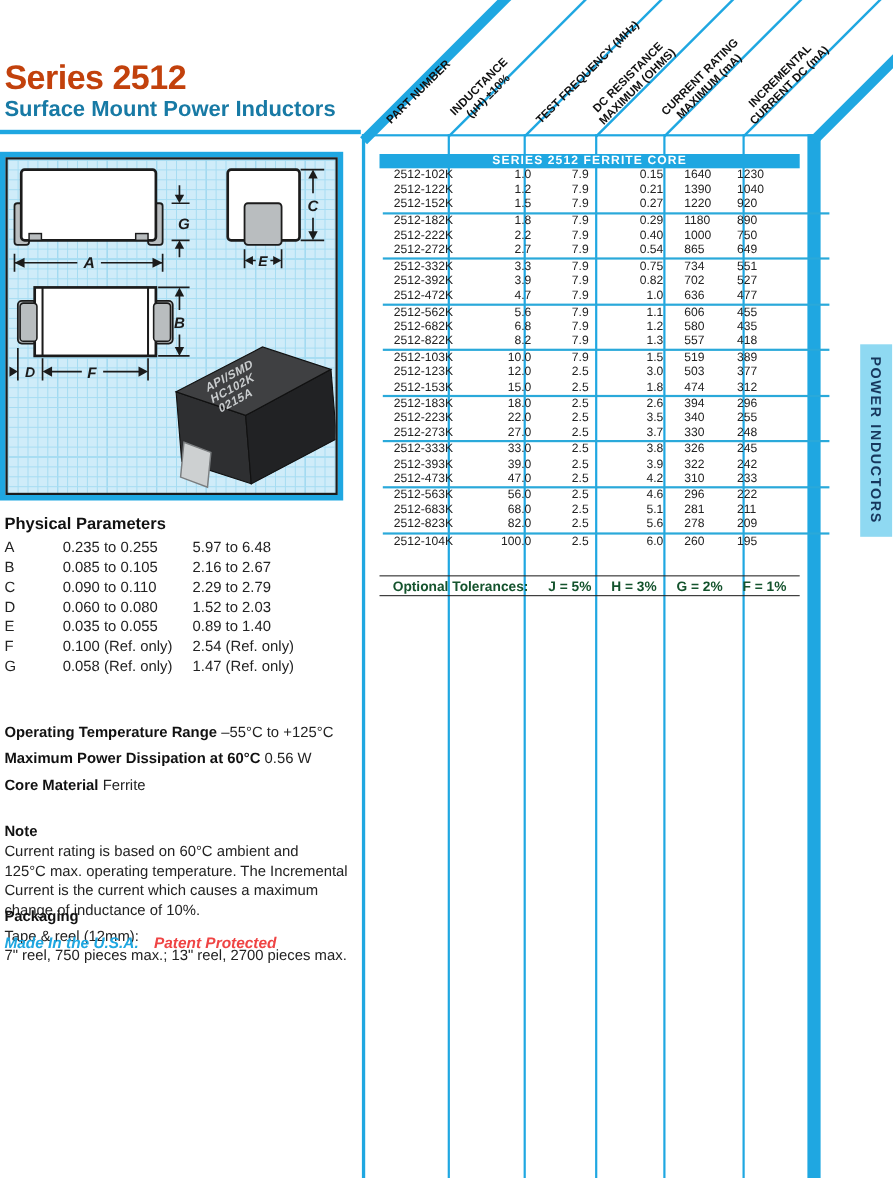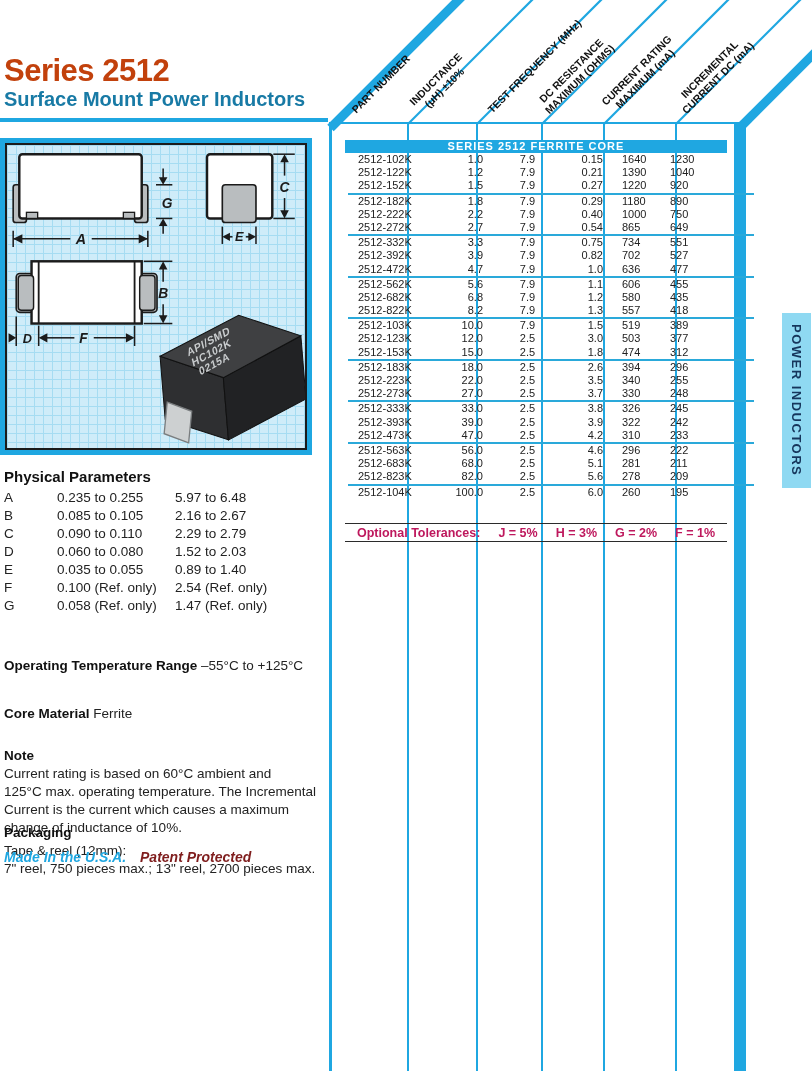--- a/index.html
+++ b/index.html
@@ -26,21 +26,21 @@
   .pp-row{display:flex;}
   .pp-c0{width:53px;}
   .pp-c1{width:118px;}
   .pp-c2{flex:1;}
   .pp-foot{position:absolute;left:4px;top:627px;font-size:13.5px;color:#222;}
   .spec{position:absolute;left:4px;width:322px;font-size:13.5px;line-height:18px;color:#222;}
   .spec b{color:#111;}
   .pre{white-space:pre-line;}
   .madeline{position:absolute;left:4px;top:849px;font-size:14px;font-weight:bold;font-style:italic;}
   .made{color:#1FA7E1;}
-  .patent{color:#7f1d1d;margin-left:10px;}
+  .patent{color:#ef4444;margin-left:10px;}
   
   .vline{position:absolute;top:122px;height:949px;background:#1FA7E1;}
   .topline{position:absolute;left:329px;top:122px;width:417px;height:2px;background:#1FA7E1;}
   .right-bar{position:absolute;left:734px;top:122px;width:12px;height:949px;background:#1FA7E1;}
   .diag-svg{position:absolute;left:0;top:0;width:812px;height:132px;}
   .diag{position:absolute;transform-origin:left bottom;transform:rotate(-45deg);
         font-size:10.5px;font-weight:bold;line-height:11.5px;color:#111;
         text-align:center;white-space:nowrap;}
   .diag span{display:block;}
   .sec-bar{position:absolute;left:345px;top:140px;width:382px;height:13px;background:#1FA7E1;
@@ -51,21 +51,21 @@
   .cell{box-sizing:border-box;}
   .c-pn{width:78px;padding-left:10px;text-align:left;}
   .c-ind{width:69px;padding-right:12px;text-align:right;}
   .c-tf{width:65px;text-align:center;}
   .c-dc{width:62px;padding-right:19px;text-align:right;}
   .c-cr{width:48px;padding-right:22px;text-align:left;}
   .c-inc{width:60px;padding-right:22px;text-align:left;}
   .tol{position:absolute;left:345px;top:523px;width:382px;height:19px;box-sizing:border-box;
        border-top:1.5px solid #2b2b2b;border-bottom:1.5px solid #2b2b2b;
        display:flex;align-items:center;justify-content:center;
-       font-size:12.5px;font-weight:bold;color:#be185d;}
+       font-size:12.5px;font-weight:bold;color:#14532d;}
   .tol span{margin:0 9px;white-space:nowrap;}
   
   .tab{position:absolute;left:782px;top:313px;width:29px;height:175px;background:#8FD9F2;
        display:flex;align-items:center;justify-content:center;}
   .tab-text{writing-mode:vertical-rl;font-size:13px;font-weight:bold;letter-spacing:1.5px;color:#16365C;white-space:nowrap;}
 </style>
 </head>
 <body>
 
 <div class="page">
@@ -217,20 +217,24 @@
           <div class="pp-c1">0.058 (Ref. only)</div>
           <div class="pp-c2">1.47 (Ref. only)</div>
         </div>
       </div>
   </div>
 
   <div class="spec" style="top:657px;">
     <b>Operating Temperature Range</b>
     <span>–55°C to +125°C</span>
   </div>
+  <div class="spec" style="top:681px;">
+    <b>Maximum Power Dissipation at 60°C</b>
+    <span>0.56 W</span>
+  </div>
   <div class="spec" style="top:705px;">
     <b>Core Material</b>
     <span>Ferrite</span>
   </div>
   <div class="spec pre" style="top:729px;">
     <b>Note</b>
     <span>Current rating is based on 60°C ambient and
 125°C max. operating temperature. The Incremental
 Current is the current which causes a maximum
 change of inductance of 10%.</span>

